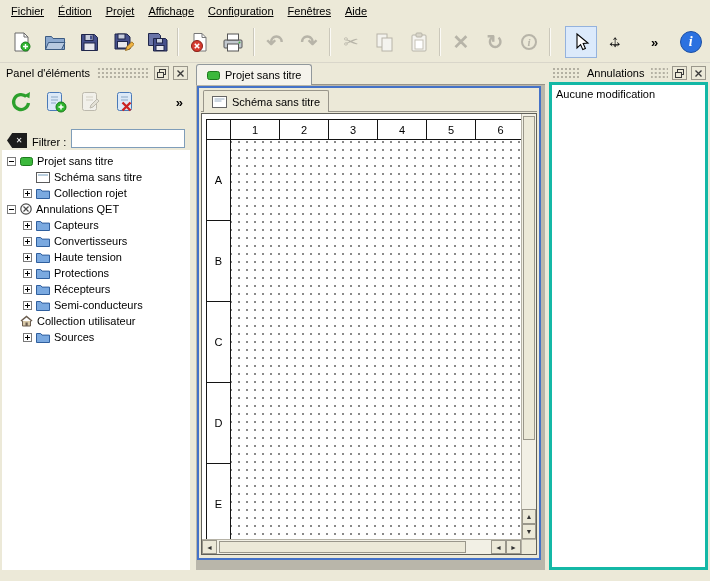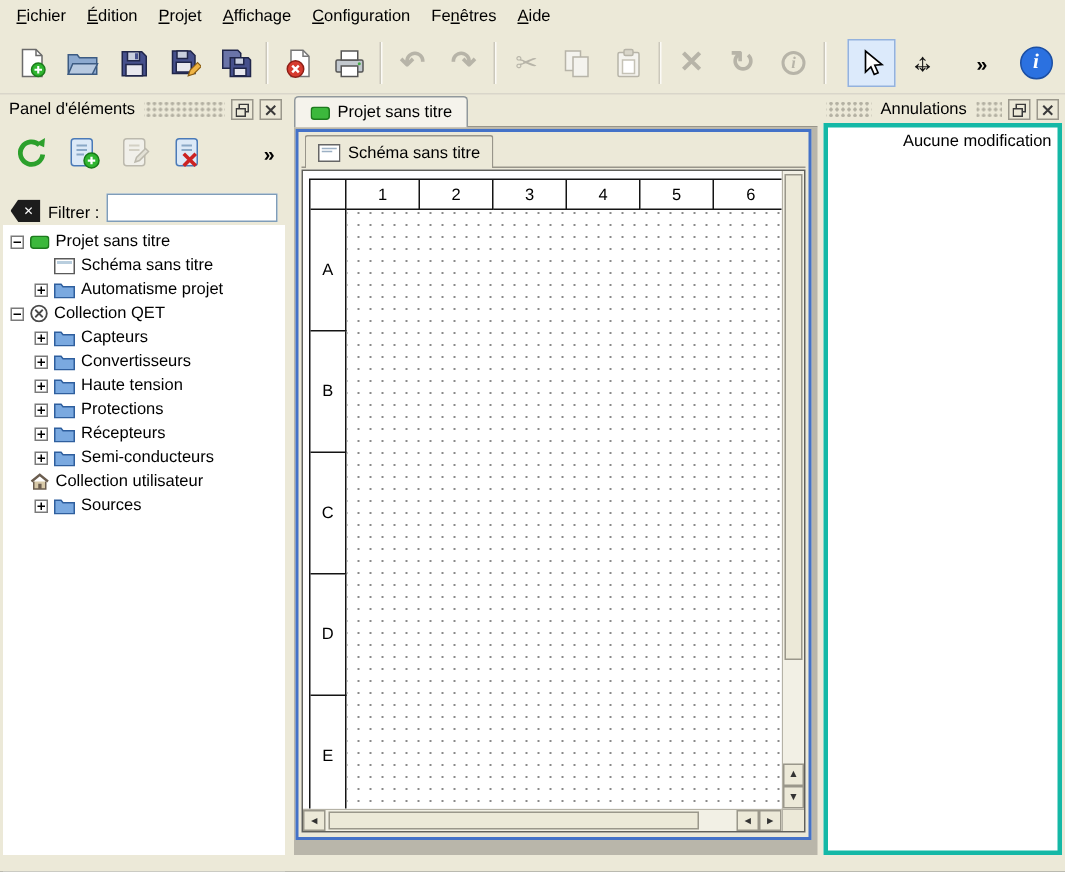--- a/index.html
+++ b/index.html
@@ -5,21 +5,21 @@
   * { box-sizing: border-box; margin: 0; padding: 0; }
   html,body { background:#888; }
   .app {
     position: relative; width: 710px; height: 581px;
     background: #ece9d8; overflow: hidden;
     font-family: "Liberation Sans","DejaVu Sans",sans-serif;
     font-size: 11px; color: #000;
   }
   
   .menubar { position:absolute; left:0; top:0; right:0; height:22px;
-    display:flex; align-items:center; padding-left:4px; }
+    display:flex; align-items:center; padding-left:4px;text-decoration:underline; }
   .menu-item { padding:3px 7px; cursor:default; white-space:nowrap; }
   .menu-item u { text-decoration:underline; }
   
   .toolbar { position:absolute; left:0; top:22px; right:0; height:41px;
     display:flex; align-items:center; padding:0 5px;
     border-bottom:1px solid #d9d6ca; }
   .grp { display:flex; align-items:center; gap:2px; }
   .tbtn { width:32px; height:32px; display:flex; align-items:center; justify-content:center;
     background:transparent; border:1px solid transparent; padding:0; }
   .tbtn.selected { border:1px solid #94b2dd; background:#dceafb; }
@@ -34,21 +34,21 @@
   .movewrap { position:relative; width:22px; height:22px; }
   .movewrap span { position:absolute; inset:0; display:flex; align-items:center; justify-content:center;
     font-size:17px; font-weight:bold; color:#111; }
   .overflow-btn { background:none; border:none; font-weight:bold; font-size:13px; padding:2px 4px; }
   .grp-tools { margin-left:10px; }
   .tb-overflow { margin-left:16px; }
   .tb-help { margin-left:14px; }
   
   .dock { position:absolute; display:flex; flex-direction:column; }
   .left-dock  { left:2px;   top:64px; width:188px; height:548px; }
-  .right-dock { left:549px; top:64px; width:159px; height:506px;text-align:right; }
+  .right-dock { left:549px; top:64px; width:159px; height:506px; }
   .dock-title { height:18px; display:flex; align-items:center; gap:4px; padding:0 2px; flex:0 0 18px; }
   .dock-title .txt { white-space:nowrap; padding:0 2px; }
   .grip { flex:1; height:10px;
     background-image: radial-gradient(#b3b0a2 1px, transparent 1.3px);
     background-size:4px 4px; background-position:center; }
   .grip.lead { flex:0 0 30px; }
   .dock-btn { width:15px; height:14px; flex:0 0 15px; background:#ece9d8;
     border:1px solid #9a978b; display:flex; align-items:center; justify-content:center; padding:0; }
   .dock-toolbar { height:40px; flex:0 0 40px; display:flex; align-items:center; gap:3px; padding:2px 3px; }
   .dbtn { width:32px; height:32px; border:1px solid transparent; background:transparent;
@@ -326,29 +326,29 @@
             <rect x="0.5" y="0.5" width="13" height="10" fill="#fff" stroke="#5a5a5a"></rect>
             <rect x="2" y="2" width="10" height="2" fill="#b9cede"></rect>
           </svg>
         <span>Schéma sans titre</span>
       </div>
       <div class="trow d1">
         <span class="exp plus"></span>
         <svg class="ic" width="14" height="11">
             <path d="M0.5 10.5v-9h4.2l1.3 1.6h7.5v7.4z" fill="#7aa9e0" stroke="#2f5f9e"></path>
           </svg>
-        <span>Automatisme projet</span>
+        <span>Collection rojet</span>
       </div>
       <div class="trow d0">
         <span class="exp"></span>
         <svg class="ic" width="12" height="12">
             <circle cx="6" cy="6" r="5.2" fill="#fff" stroke="#4a4a4a" stroke-width="1.2"></circle>
             <path d="M3.5 3.5l5 5M8.5 3.5l-5 5" stroke="#4a4a4a" stroke-width="1.2"></path>
           </svg>
-        <span>Collection QET</span>
+        <span>Annulations QET</span>
       </div>
       <div class="trow d1">
         <span class="exp plus"></span>
         <svg class="ic" width="14" height="11">
             <path d="M0.5 10.5v-9h4.2l1.3 1.6h7.5v7.4z" fill="#7aa9e0" stroke="#2f5f9e"></path>
           </svg>
         <span>Capteurs</span>
       </div>
       <div class="trow d1">
         <span class="exp plus"></span>

